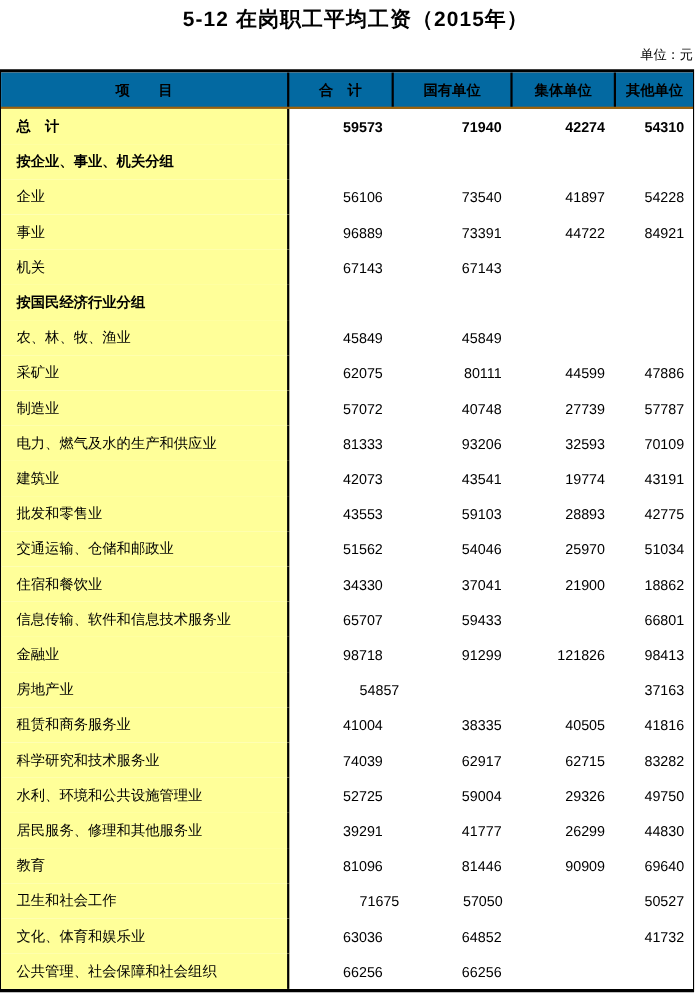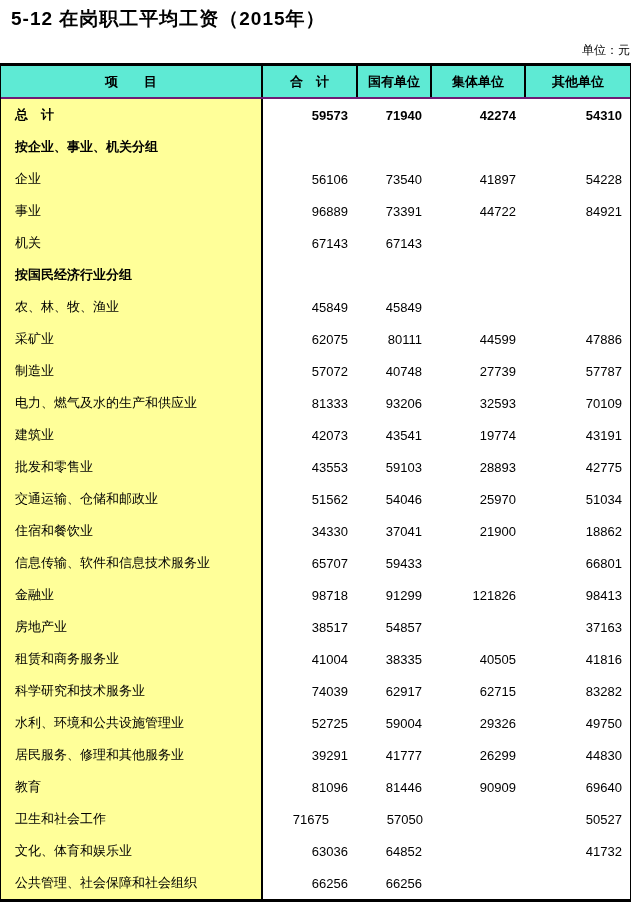--- a/index.html
+++ b/index.html
@@ -16,54 +16,55 @@
   }
   .page { width: 636px; }
 
   .title {
     margin: 0;
     padding: 7px 0 0 11px;
     font-size: 19px;
     line-height: 24px;
     font-weight: bold;
     letter-spacing: 1px;
+    text-align: center;
   }
   .unit {
     margin: 12px 6px 5px 0;
     text-align: right;
     font-size: 12px;
     line-height: 15px;
     padding-left: 37px;
   }
 
   .table {
     width: 631px;
     border-top: 3px solid #000;
     border-bottom: 3px solid #000;
     border-left: 1px solid #000;
     border-right: 1px solid #000;
     box-sizing: border-box;
   }
   .thead {
     display: flex;
-    background: #5eead4;
-    border-bottom: 2px solid #701a75;
+    background: #0369a1;
+    border-bottom: 2px solid #a16207;
     height: 31px;
   }
   .cell {
     box-sizing: border-box;
     display: flex;
     align-items: center;
     font-size: 13px;
     white-space: pre;
     overflow: hidden;
   }
   .cell.item  { width: 262px; border-right: 2px solid #000; }
   .cell.c-total { width: 93px; }
-  .cell.c-state { width: 74px; }
+  .cell.c-state { width: 108px; }
   .cell.c-coll  { width: 94px; }
   .cell.c-other { flex: 1; }
 
   .thead .cell { justify-content: center; font-weight: bold; }
   .thead .c-state, .thead .c-coll, .thead .c-other { border-left: 2px solid #000; }
 
   .row { display: flex; height: 32px; }
   .row .item {
     background: #FFFF99;
     padding-left: 14px;
@@ -215,21 +216,20 @@
   <div class="row">
     <div class="cell item num-label">金融业</div>
     <div class="cell num c-total">98718</div>
     <div class="cell num c-state">91299</div>
     <div class="cell num c-coll">121826</div>
     <div class="cell num c-other">98413</div>
   </div>
 
   <div class="row">
     <div class="cell item num-label">房地产业</div>
-    <div class="cell num c-total">38517</div>
     <div class="cell num c-state">54857</div>
     <div class="cell num c-coll"></div>
     <div class="cell num c-other">37163</div>
   </div>
 
   <div class="row">
     <div class="cell item num-label">租赁和商务服务业</div>
     <div class="cell num c-total">41004</div>
     <div class="cell num c-state">38335</div>
     <div class="cell num c-coll">40505</div>

